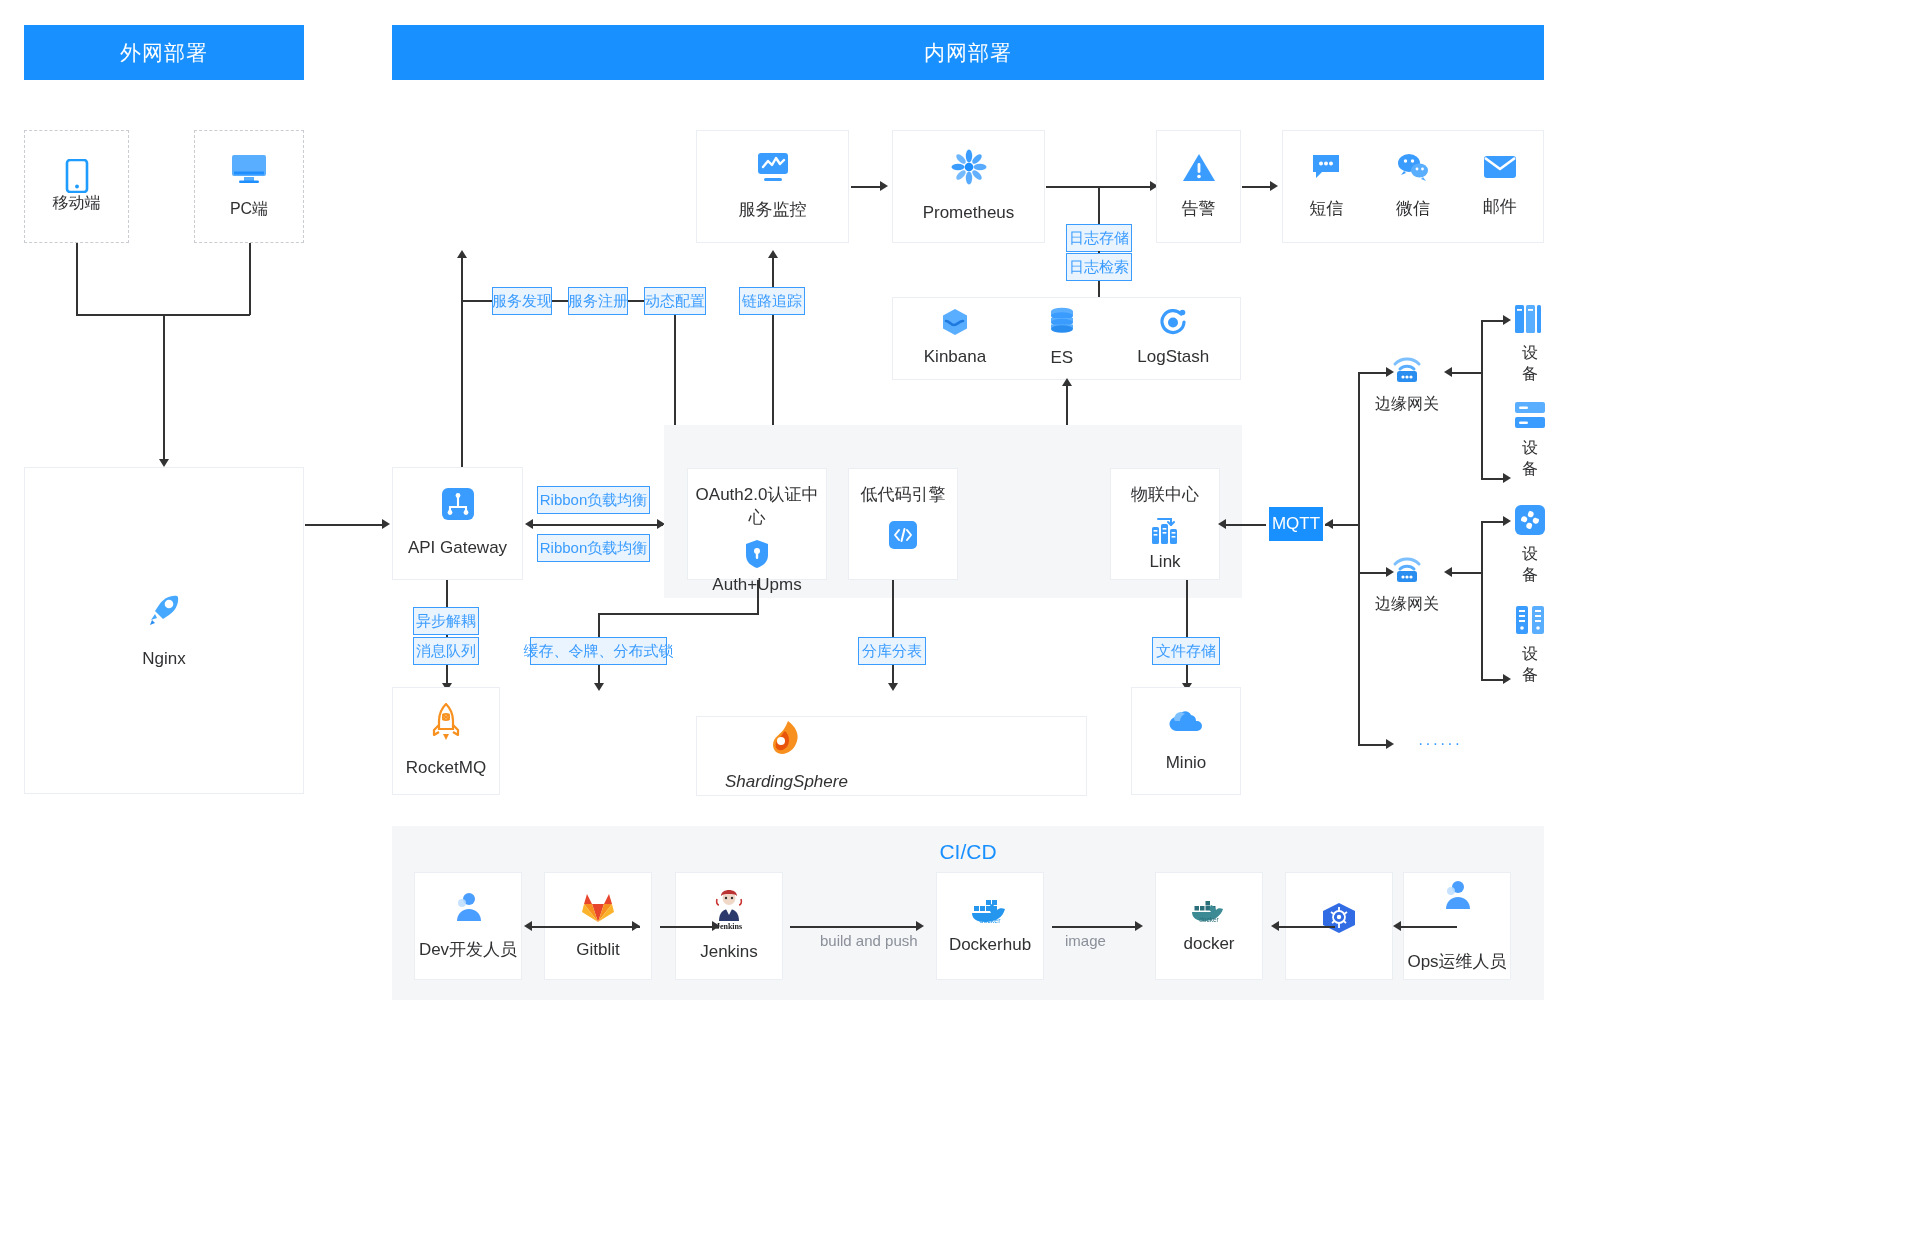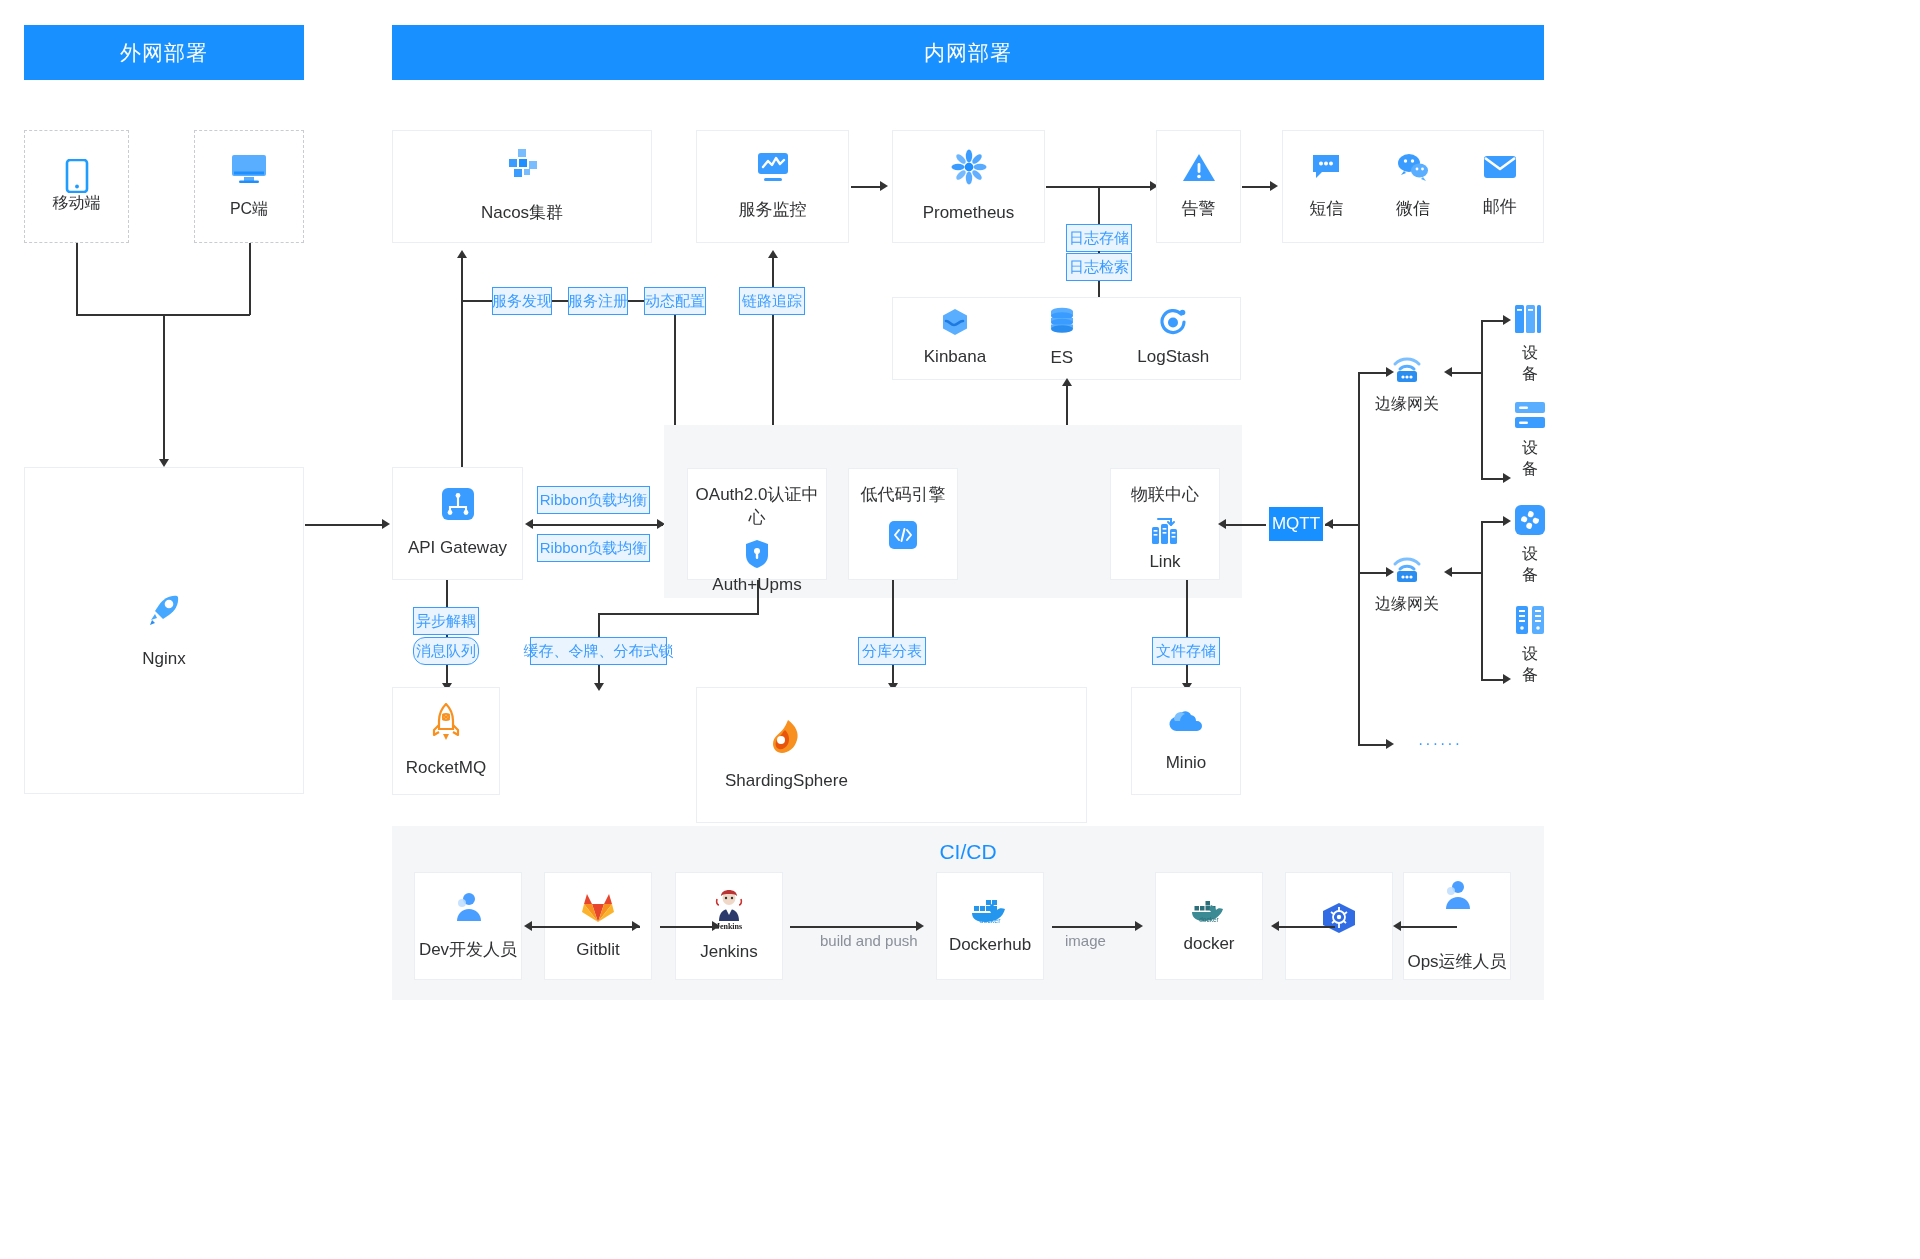--- a/index.html
+++ b/index.html
@@ -111,33 +111,20 @@
           <path d="M11 24l-4 6 6-2z" fill="#47a8ff"></path>
           <path d="M8 30l-2 5 5-2z" fill="#2a8df0"></path>
         </svg>
     </div>
     <div class="lbl" style="margin-top:18px;">Nginx</div>
   </div>
 
   <div class="ln lh abs" style="left:305px;top:524px;width:78px;"></div>
   <div class="arw arw-r abs" style="left:382px;top:519px;"></div>
 
-  <div class="card abs" style="left:392px;top:130px;width:260px;height:113px;">
-    <div class="icon">
-      <svg width="40" height="36" viewBox="0 0 40 36">
-        <rect x="16" y="1" width="8" height="8" fill="#79bdff"></rect>
-        <rect x="7" y="11" width="8" height="8" fill="#3b9cff"></rect>
-        <rect x="17" y="11" width="8" height="8" fill="#1f8fff"></rect>
-        <rect x="27" y="13" width="8" height="8" fill="#79bdff"></rect>
-        <rect x="12" y="21" width="8" height="8" fill="#3b9cff"></rect>
-        <rect x="22" y="21" width="6" height="6" fill="#79bdff"></rect>
-      </svg>
-    </div>
-    <div class="lbl" style="margin-top:18px;">Nacos集群</div>
-  </div>
 
   <div class="ln lv abs" style="left:461px;top:258px;height:243px;"></div>
   <div class="arw arw-u abs" style="left:457px;top:250px;"></div>
 
   <div class="ln lh abs" style="left:461px;top:300px;width:31px;"></div>
   <div class="chip abs" style="left:492px;top:287px;width:60px;">服务发现</div>
   <div class="ln lh abs" style="left:552px;top:300px;width:16px;"></div>
   <div class="chip abs" style="left:568px;top:287px;width:60px;">服务注册</div>
   <div class="ln lh abs" style="left:628px;top:300px;width:16px;"></div>
   <div class="chip abs" style="left:644px;top:287px;width:62px;">动态配置</div>
@@ -477,21 +464,21 @@
         </svg>
     </div>
     <div class="devlabel" style="margin-top:8px;margin-left:50px;">设备</div>
   </div>
 
   <div class="dots abs" style="left:1418px;top:735px;">······</div>
 
   <div class="ln lv abs" style="left:446px;top:580px;height:29px;"></div>
   <div class="chip abs" style="left:413px;top:607px;width:66px;">异步解耦</div>
   <div class="ln lv abs" style="left:446px;top:635px;height:3px;"></div>
-  <div class="chip abs" style="left:413px;top:637px;width:66px;border-radius:12px;">消息队列</div>
+  <div class="chip abs" style="left:413px;top:637px;width:66px;">消息队列</div>
   <div class="ln lv abs" style="left:446px;top:665px;height:22px;"></div>
   <div class="arw arw-d abs" style="left:442px;top:683px;"></div>
 
   <div class="ln lv abs" style="left:757px;top:580px;height:35px;"></div>
   <div class="ln lh abs" style="left:598px;top:613px;width:160px;"></div>
   <div class="ln lv abs" style="left:598px;top:613px;height:24px;"></div>
   <div class="chip abs" style="left:530px;top:637px;width:137px;">缓存、令牌、分布式锁</div>
   <div class="ln lv abs" style="left:598px;top:665px;height:22px;"></div>
   <div class="arw arw-d abs" style="left:594px;top:683px;"></div>
 
@@ -514,21 +501,21 @@
           <g stroke="#f7901e" stroke-width="1.8" fill="none">
             <circle cx="16" cy="14" r="3.2"></circle>
             <path d="M12.5 11l7 6M19.5 11l-7 6"></path>
           </g>
         </svg>
     </div>
     <div class="lbl" style="margin-top:16px;">RocketMQ</div>
   </div>
 
 
-  <div class="card abs" style="left:696px;top:687px;width:391px;height:136px;flex-direction:row;justify-content:flex-start;align-items:center;">
+  <div class="card abs" style="left:696px;top:716px;width:391px;height:80px;flex-direction:row;justify-content:flex-start;align-items:center;font-style:italic;">
     <div style="display:flex;flex-direction:column;align-items:center;margin-left:28px;">
       <div class="icon">
         <svg width="36" height="38" viewBox="0 0 36 38">
             <path d="M20 2c8 6 11 13 9 20-2 8-9 13-15 13-5 0-9-4-9-9 0-8 8-11 11-16 2-3 3-6 4-8z" fill="#f7901e"></path>
             <path d="M17 12c4 4 5 9 3 14-2 4-6 6-9 5-3-1-4-4-3-7 1-4 6-7 7-10z" fill="#e8540c"></path>
             <circle cx="13" cy="22" r="4" fill="#fff"></circle>
           </svg>
       </div>
       <div class="lbl" style="margin-top:14px;">ShardingSphere</div>
     </div>

